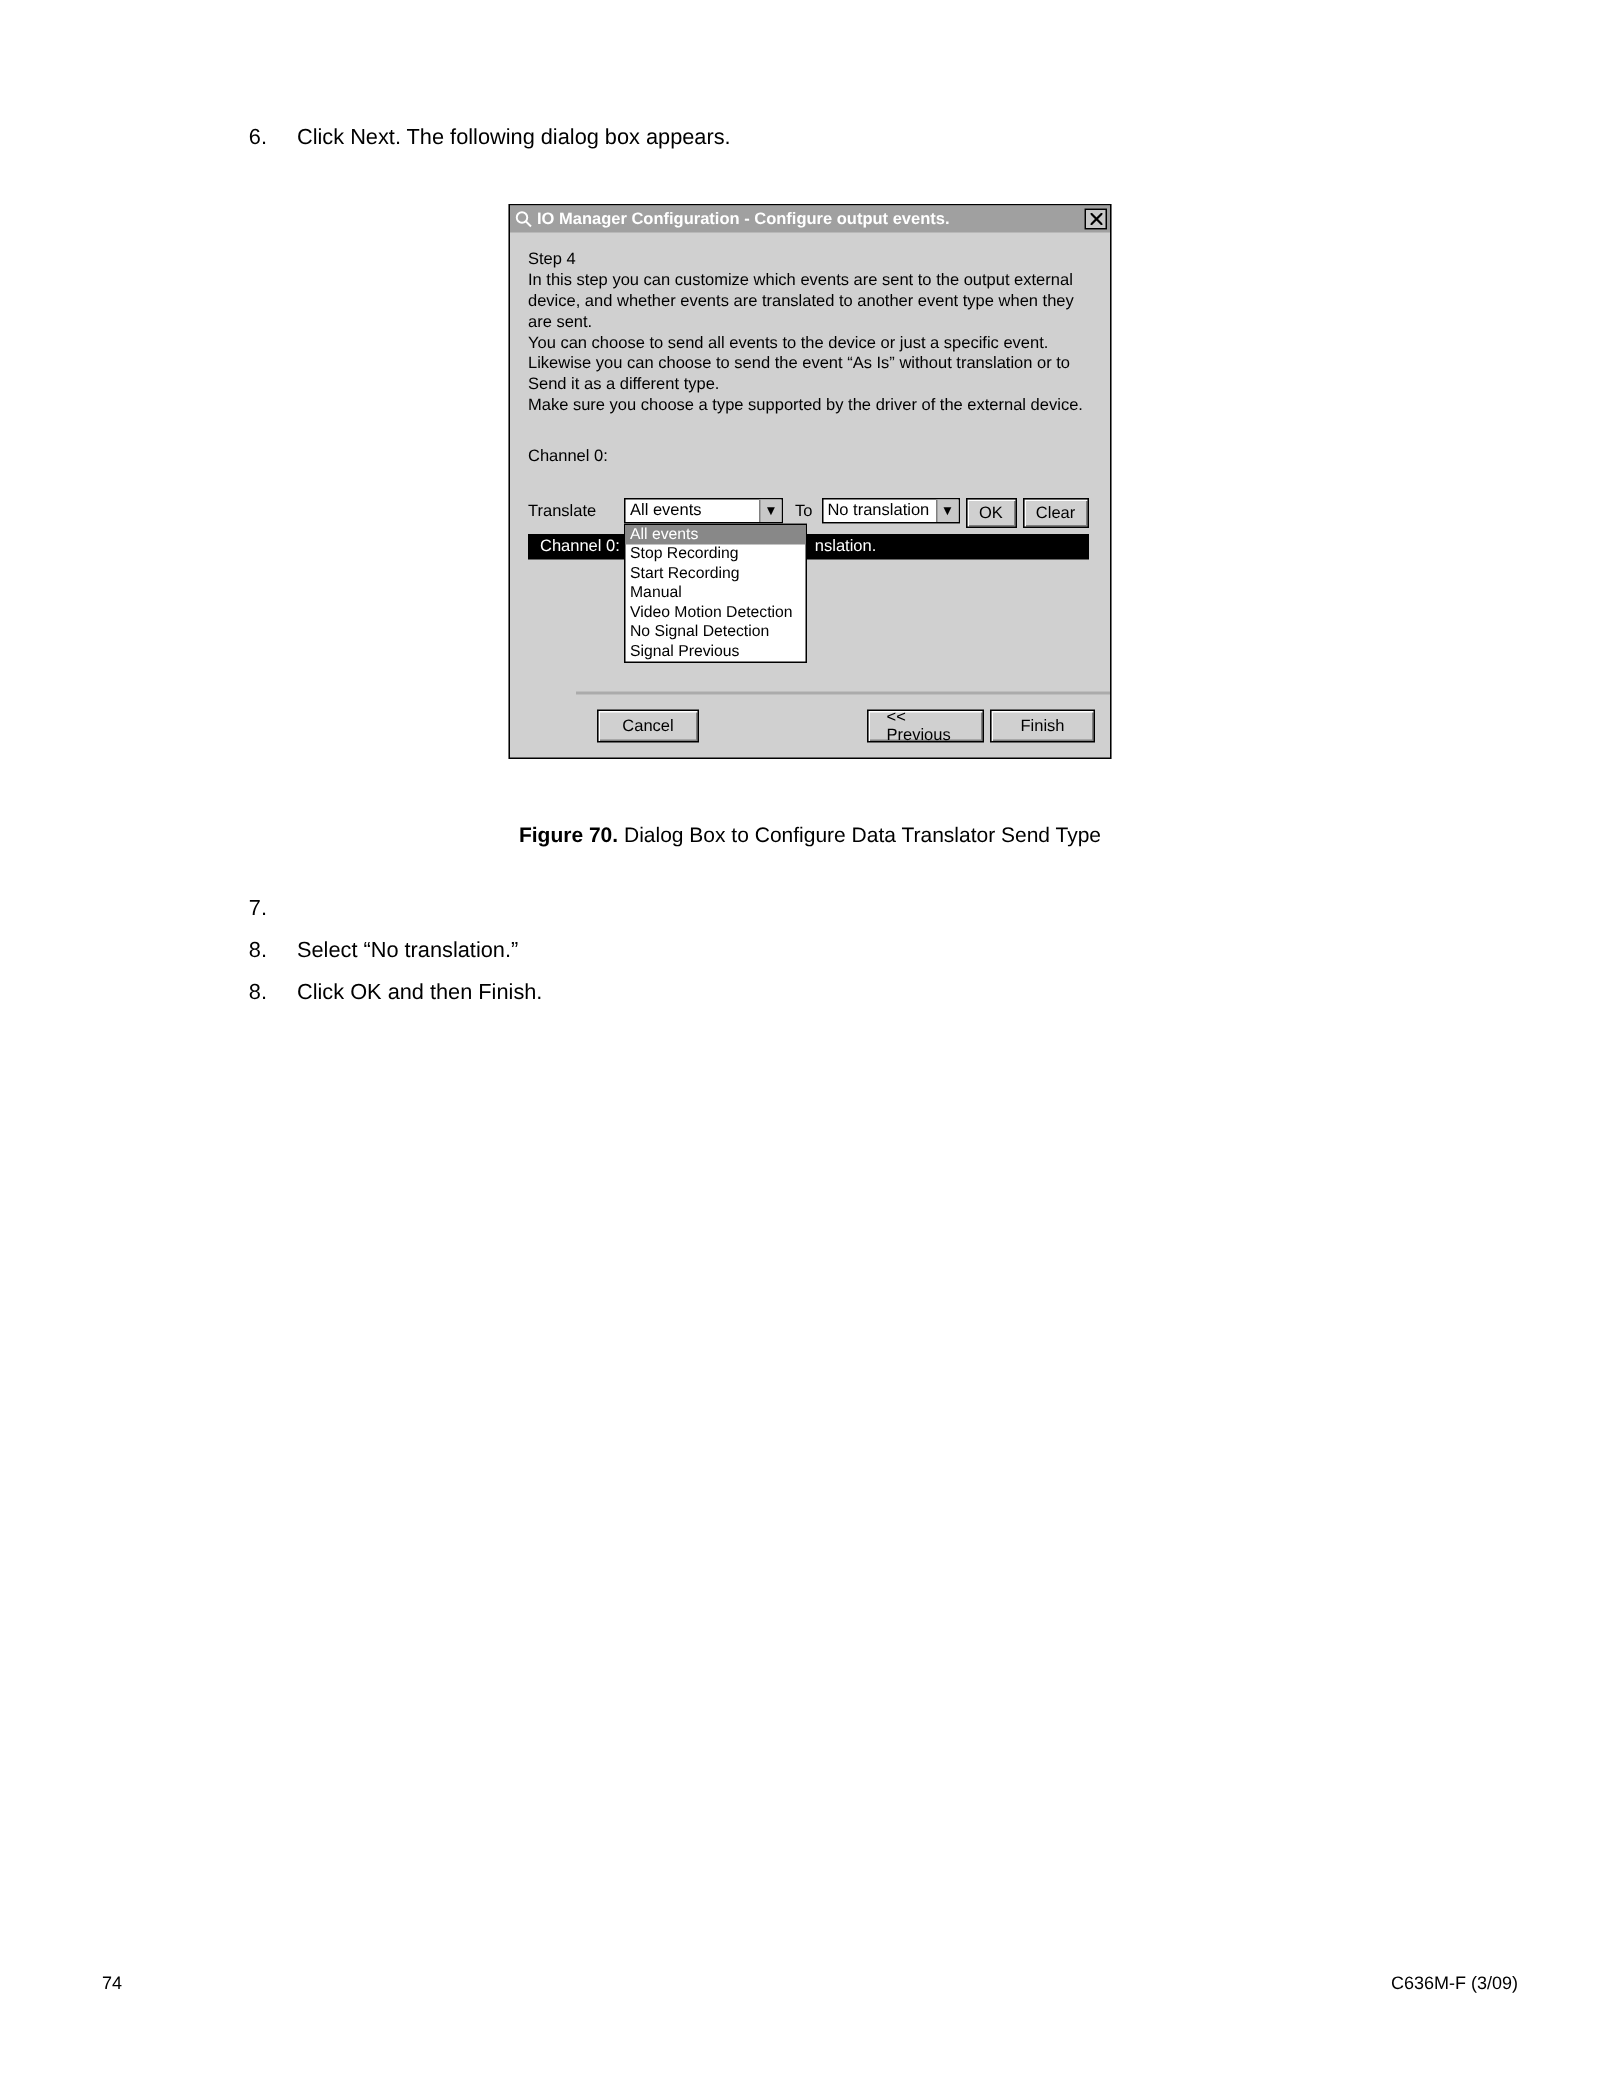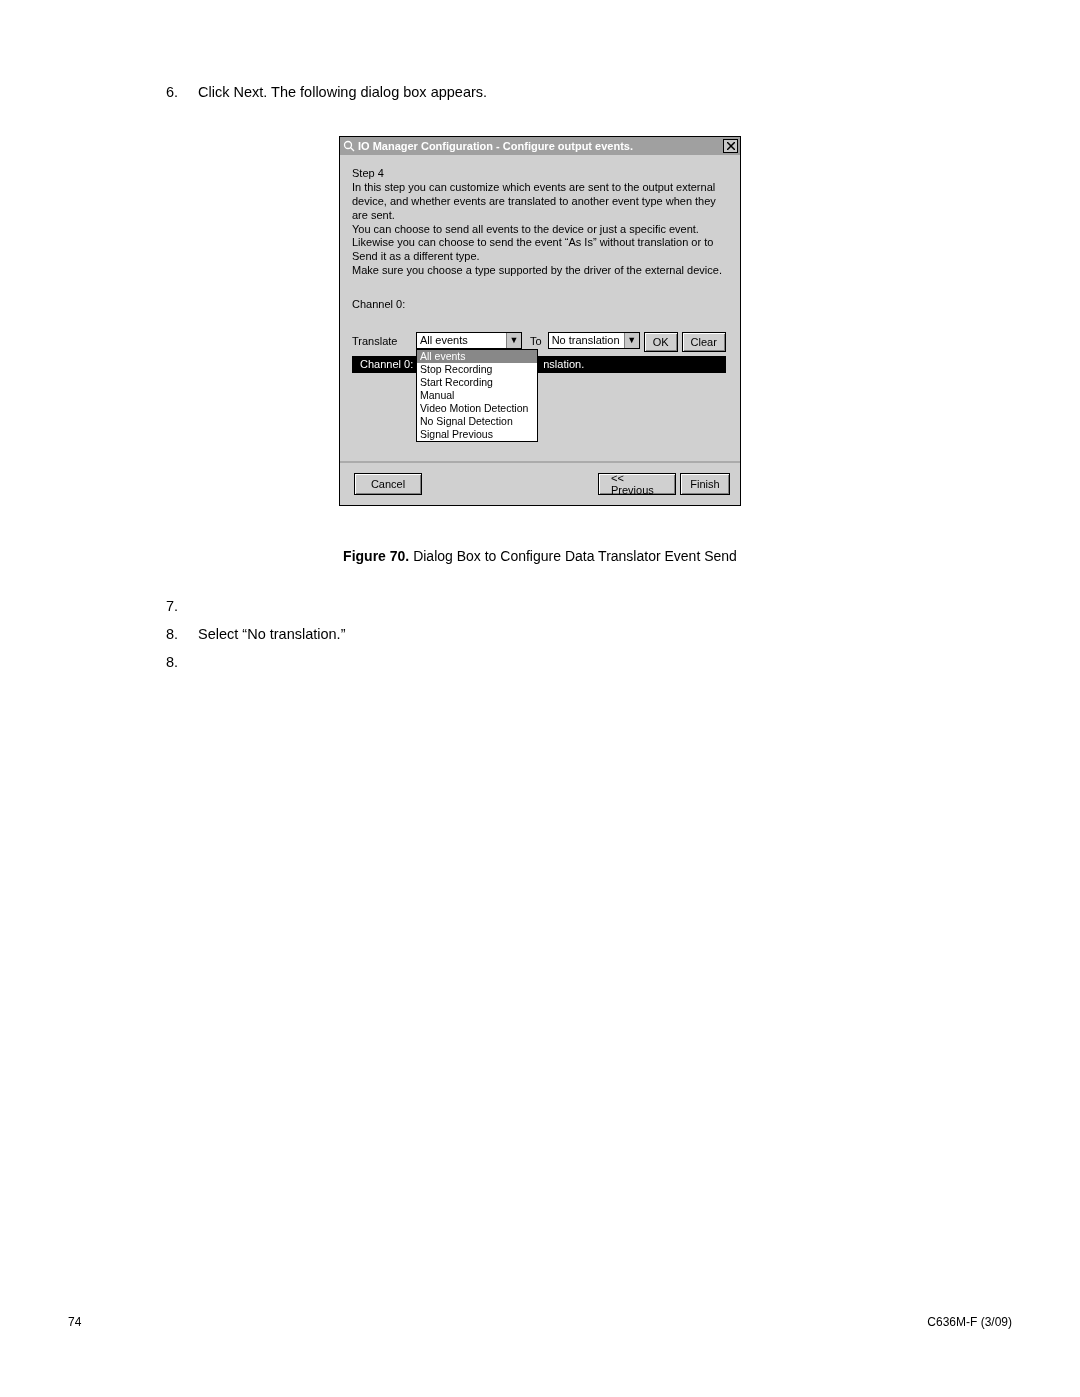--- a/index.html
+++ b/index.html
@@ -141,26 +141,27 @@
     margin-top: 4px;
     position: relative;
     z-index: 1;
   }
   .black-banner .gap { display:inline-block; width:130px; }
   .blank-area { height: 78px; }
   .dialog-footer {
     border-top: 2px inset #fff;
     display: flex;
     padding: 10px;
+    margin-left: 44px;
   }
   .dialog-footer .spacer { flex: 1; }
   .dialog-footer .btn { height: 22px; padding: 0 12px; }
   .btn-cancel { width: 68px; justify-content:center; padding:0; }
   .btn-prev { width: 78px; justify-content:center; padding:0; }
-  .btn-finish { width: 50px; justify-content:center; padding:0; }
+  .btn-finish { width: 70px; justify-content:center; padding:0; }
 
   .caption {
     text-align: center;
     font-size: 14px;
     margin-top: 42px;
     margin-bottom: 32px;
   }
   .caption b { font-weight: bold; }
 
   .page-footer {
@@ -241,32 +242,33 @@
     </div>
     <div class="dialog-footer">
       <div class="btn btn-cancel">Cancel</div>
       <div class="spacer"></div>
       <div class="btn btn-prev">&lt;&lt; Previous</div>
       <div class="btn btn-finish">Finish</div>
     </div>
   </div>
 
   <div class="caption">
-    <b>Figure 70.</b><span>  Dialog Box to Configure Data Translator Event Send</span>
+    <b>Figure 70.</b><span>  Dialog Box to Configure Data Translator Send Type</span>
   </div>
 
   <div class="step-line">
     <div class="step-num">7.</div>
   </div>
   <div class="step-line">
     <div class="step-num">8.</div>
     <div class="step-text">Select “No translation.”</div>
   </div>
   <div class="step-line">
     <div class="step-num">8.</div>
+    <div class="step-text">Click OK and then Finish.</div>
   </div>
 
 </div>
 
 <div class="page-footer">
   <span>74</span>
   <span>C636M-F (3/09)</span>
 </div>
 
 </body></html>

